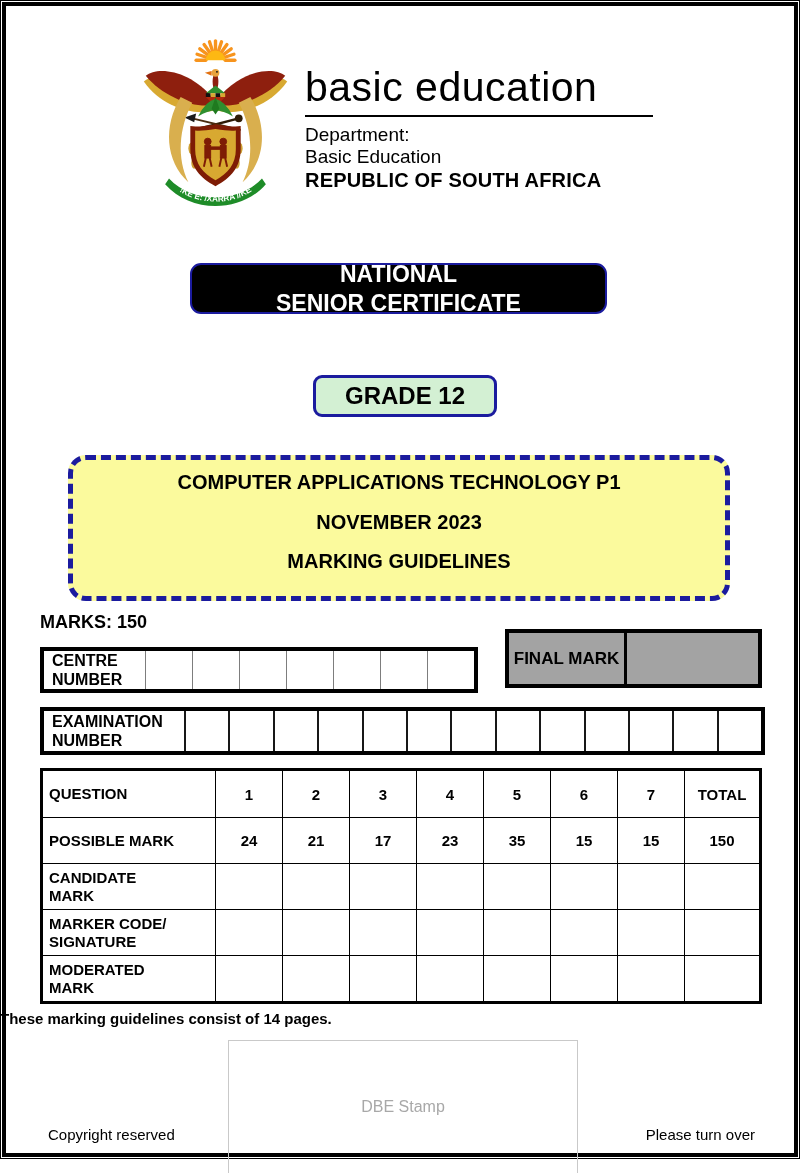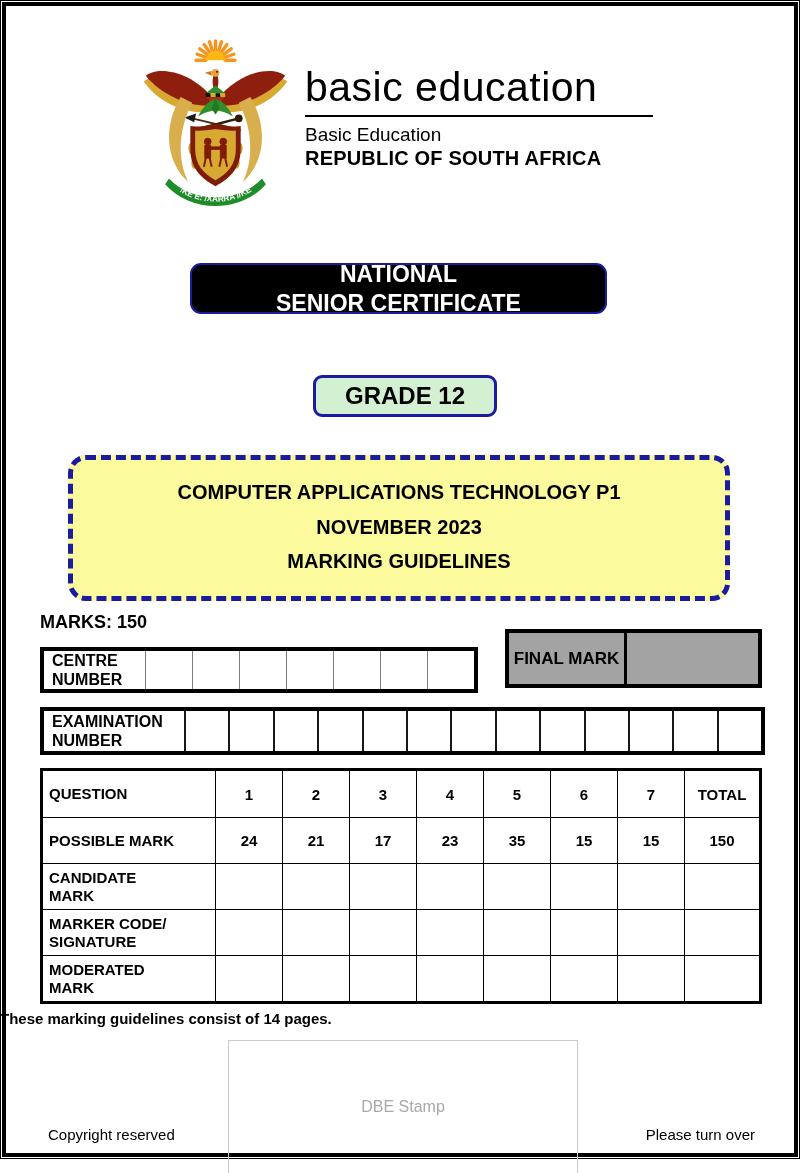--- a/index.html
+++ b/index.html
@@ -25,21 +25,21 @@
              font-weight:bold; font-size:23px; line-height:29px; box-sizing:border-box; }
 
   .grade-box { position:absolute; left:313px; top:375px; width:184px; height:42px;
                background:var(--green_fill,#d3f0d3); border:3px solid var(--navy,#1b1b9e); border-radius:9px;
                display:flex; justify-content:center; align-items:center;
                font-weight:bold; font-size:24px; box-sizing:border-box; }
 
   .subject-box { position:absolute; left:68px; top:455px; width:662px; height:146px;
                  background:var(--yellow_fill,#fbfa9d); border:5px dashed var(--navy,#1b1b9e); border-radius:18px;
                  box-sizing:border-box; display:flex; flex-direction:column; justify-content:space-between;
-                 padding:21px 10px 23px 10px; text-align:center; font-weight:bold; font-size:20px; }
+                 padding:11px 10px 23px 10px; text-align:center; font-weight:bold; font-size:20px; }
 
   .marks { position:absolute; left:40px; top:612px; font-weight:bold; font-size:18px; }
 
   .fill-table { border:4px solid #000; box-sizing:border-box; display:flex; background:#fff; }
   .fill-table .label { display:flex; flex-direction:column; justify-content:center;
                        padding-left:8px; font-weight:bold; font-size:16px; line-height:19px;
                        white-space:pre-line; box-sizing:border-box; }
   .num-cell { flex:1; }
   .centre-box { position:absolute; left:40px; top:647px; width:438px; height:46px; }
   .centre-box .label { width:101px; }
@@ -160,20 +160,21 @@
       <path id="mottoPath" d="M34,152 C57,176 103,176 126,152" fill="none"></path>
       <text font-size="8.5" font-weight="bold" fill="#ffffff">
         <textPath href="#mottoPath" startOffset="50%" text-anchor="middle">!KE E: /XARRA //KE</textPath>
       </text>
     </svg>
   </div>
 
   <div class="brand">
     <div class="brand-name">basic education</div>
     <div class="brand-rule"></div>
+    <div class="dept-line">Department:</div>
     <div class="dept-line">Basic Education</div>
     <div class="dept-line republic">REPUBLIC OF SOUTH AFRICA</div>
   </div>
 
   <div class="nsc-box">
     <div>NATIONAL</div>
     <div>SENIOR CERTIFICATE</div>
   </div>
 
   <div class="grade-box">

